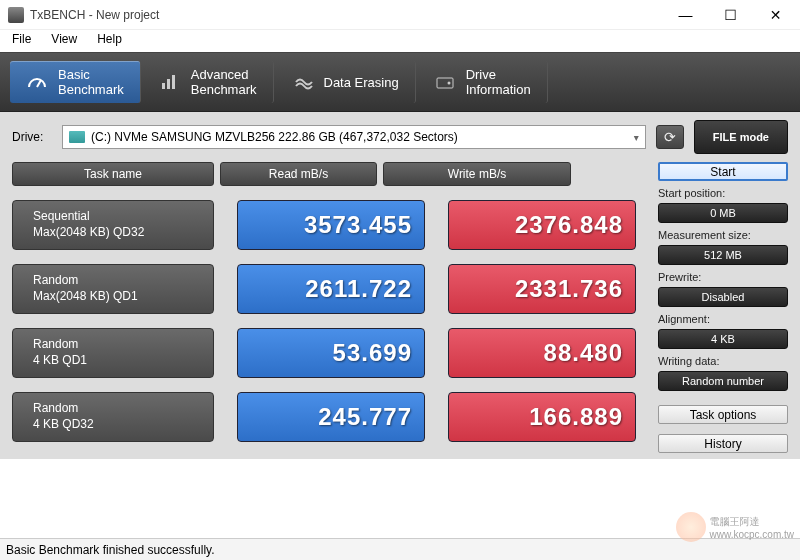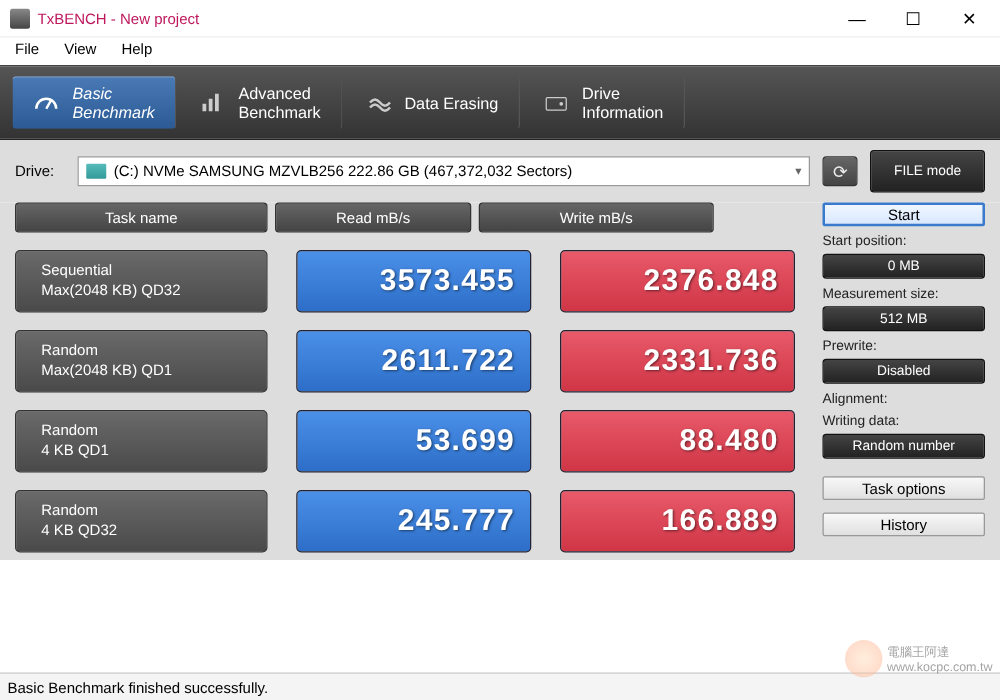--- a/index.html
+++ b/index.html
@@ -1,34 +1,34 @@
 <!DOCTYPE html>
 <html><head>
 <meta charset="utf-8">
 <style>
 * { margin: 0; padding: 0; box-sizing: border-box; font-family: "Segoe UI", Tahoma, sans-serif; }
 body { background: #fff; width: 800px; height: 560px; overflow: hidden; position: relative; }
 .titlebar { height: 30px; display: flex; align-items: center; padding: 0 2px; background: #fff; border-bottom: 1px solid #eee; }
 .titlebar .icon-app { width: 16px; height: 16px; margin: 0 6px; background: linear-gradient(#888,#444); border-radius: 2px; }
-.titlebar .title { font-size: 12px; color: #be185d; flex: 1; }
+.titlebar .title { font-size: 12px; color: #404040; flex: 1; }
 .titlebar .winbtns { display: flex; }
 .titlebar .winbtn { width: 45px; height: 28px; display: flex; align-items: center; justify-content: center; font-size: 14px; color: #000; cursor: default; }
 .menubar { height: 22px; display: flex; padding: 0 4px; font-size: 12px; gap: 4px; }
 .menubar span { padding: 2px 8px; }
 .tabs { background: linear-gradient(#555,#333); display: flex; padding: 8px 10px; gap: 2px; border-top: 1px solid #444; border-bottom: 1px solid #222; }
 .tab { display: flex; align-items: center; color: #fff; padding: 6px 16px; font-size: 13px; gap: 10px; border-radius: 3px; border-right: 1px solid #555; }
-.tab.active { background: linear-gradient(#4a7ab5,#2b5a95); box-shadow: inset 0 1px 0 rgba(255,255,255,0.3); font-style: italic; }
+.tab.active { background: linear-gradient(#4a7ab5,#2b5a95); box-shadow: inset 0 1px 0 rgba(255,255,255,0.3); }
 .tab-icon { width: 22px; height: 22px; display: flex; align-items: center; justify-content: center; }
 .drive-row { display: flex; align-items: center; padding: 8px 12px; gap: 10px; background: #ddd; }
 .drive-row label { font-size: 12px; width: 40px; }
 .drive-select { flex: 1; height: 24px; background: #fff; border: 1px solid #999; display: flex; align-items: center; padding: 0 6px; font-size: 12px; gap: 6px; }
 .drive-select .disk-icon { width: 16px; height: 12px; background: linear-gradient(#5bb,#399); border-radius: 1px; }
 .drive-select .chev { margin-left: auto; color: #666; font-size: 10px; }
 .reload-btn { width: 28px; height: 24px; background: linear-gradient(#666,#444); border: 1px solid #333; border-radius: 3px; display: flex; align-items: center; justify-content: center; color: #eee; font-size: 14px; }
-.filemode-btn { height: 16px; padding: 16px 18px; background: linear-gradient(#444,#222); color: #fff; font-size: 11px; border: 1px solid #111; border-radius: 3px; display: flex; align-items: center; }
+.filemode-btn { height: 16px; padding: 16px 18px; background: linear-gradient(#444,#222); color: #fff; font-size: 11px; border: 1px solid #111; border-radius: 3px; display: flex; align-items: center; font-weight: bold; }
 .content { display: flex; padding: 0 12px 6px 12px; gap: 12px; background: #ddd; }
 .results { flex: 1; }
 .headers { display: flex; gap: 6px; }
 .header-cell { background: linear-gradient(#666,#444); color: #fff; font-size: 12px; height: 24px; display: flex; align-items: center; justify-content: center; border: 1px solid #333; border-radius: 3px; }
 .header-cell.task { width: 202px; }
 .header-cell.read { width: 157px; }
 .header-cell.write { width: 188px; }
 .row { display: flex; gap: 6px; margin-top: 14px; }
 .task-cell { width: 202px; height: 50px; background: linear-gradient(#6a6a6a,#4a4a4a); border: 1px solid #333; border-radius: 4px; color: #fff; display: flex; flex-direction: column; justify-content: center; padding-left: 20px; font-size: 12px; line-height: 1.3; }
 .val-cell { width: 188px; height: 50px; border: 1px solid #223; border-radius: 4px; color: #fff; display: flex; align-items: center; justify-content: flex-end; padding-right: 12px; font-family: "Arial Black", sans-serif; font-size: 24px; font-weight: 900; letter-spacing: 1px; text-shadow: 1px 1px 2px rgba(0,0,0,0.5); margin-left: 17px; }
@@ -167,20 +167,21 @@
 
   <div class="sidebar">
     <div class="side-btn start">Start</div>
     <div class="side-label">Start position:</div>
     <div class="side-val">0 MB</div>
     <div class="side-label">Measurement size:</div>
     <div class="side-val">512 MB</div>
     <div class="side-label">Prewrite:</div>
     <div class="side-val">Disabled</div>
     <div class="side-label">Alignment:</div>
+    <div class="side-val">4 KB</div>
     <div class="side-label">Writing data:</div>
     <div class="side-val">Random number</div>
     <div style="height:6px"></div>
     <div class="side-btn">Task options</div>
     <div style="height:2px"></div>
     <div class="side-btn">History</div>
   </div>
 </div>
 
 <div class="statusbar">

